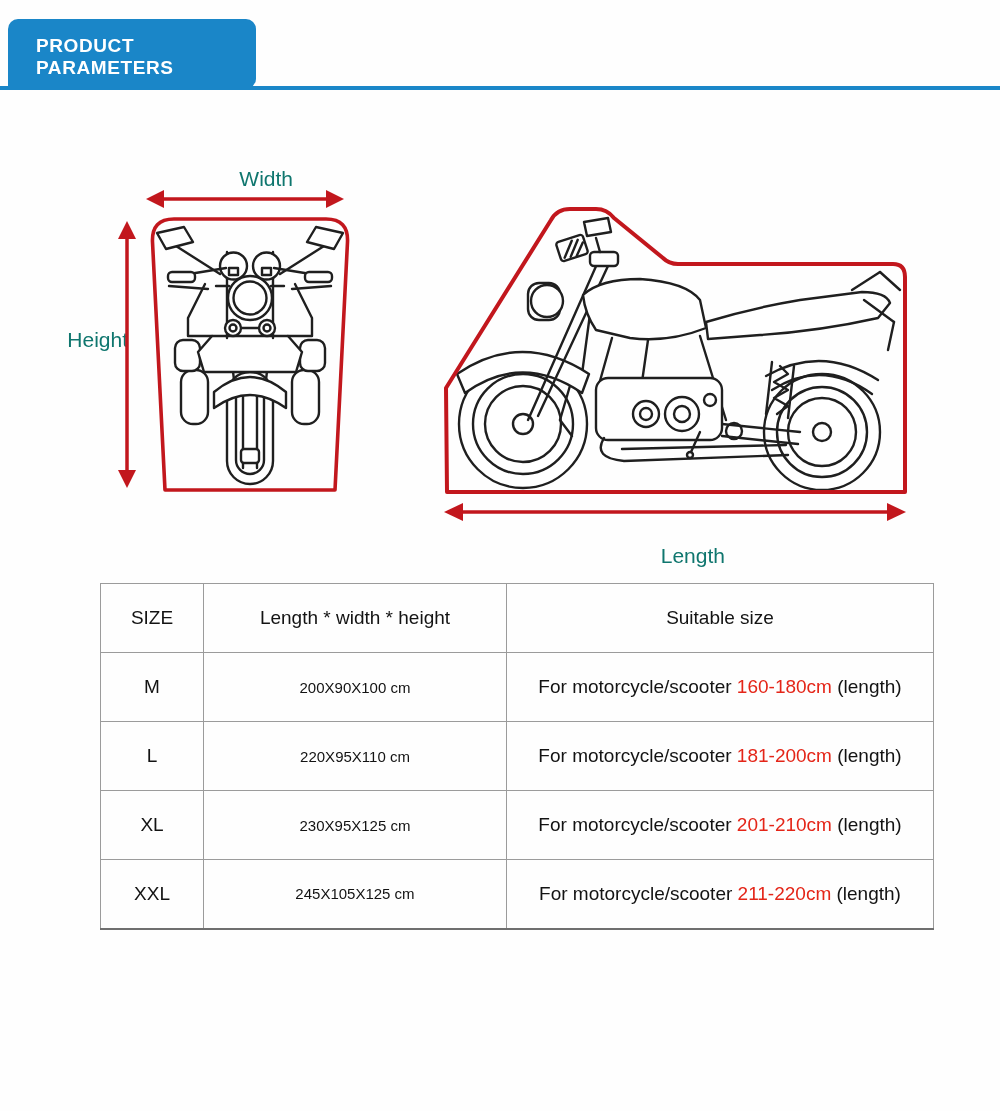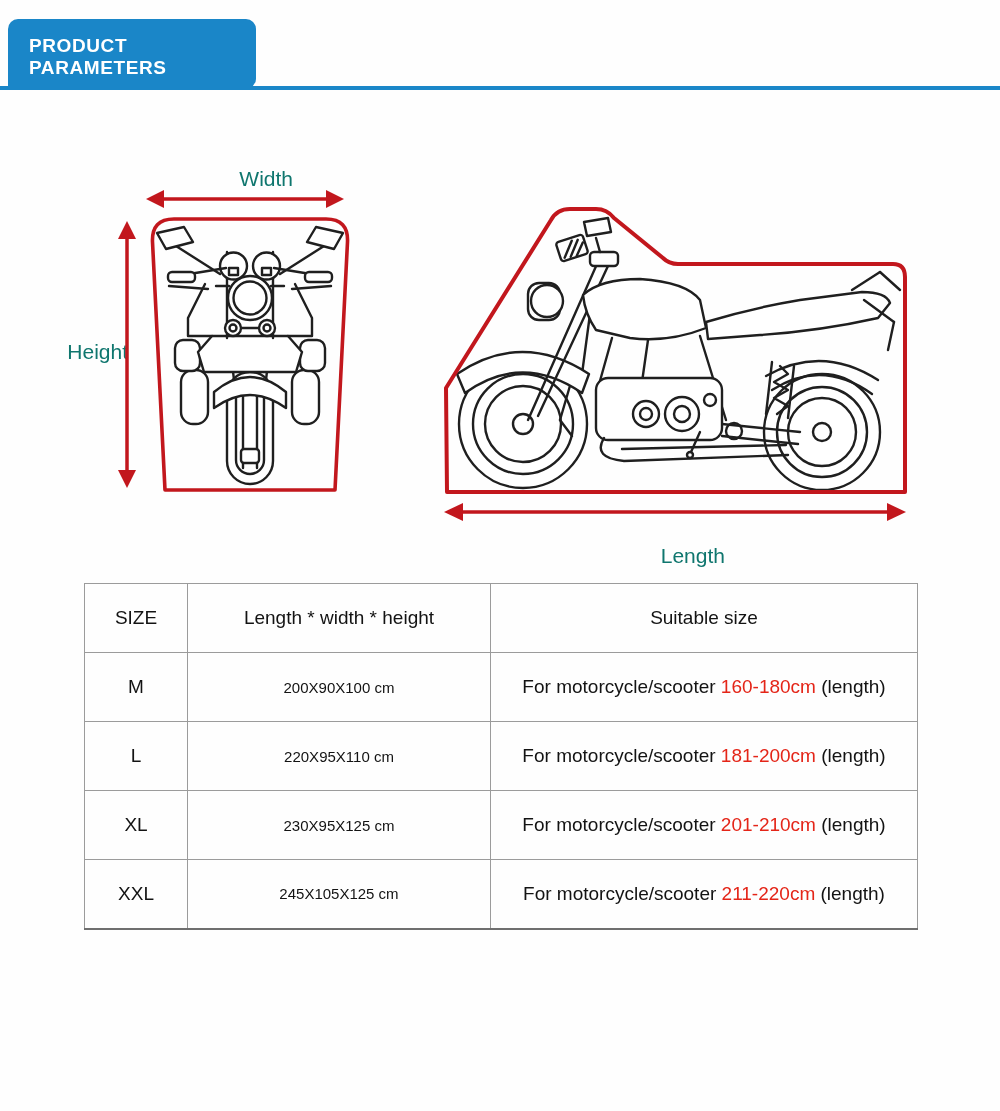--- a/index.html
+++ b/index.html
@@ -9,53 +9,53 @@
     background:#fefefe;
     font-family:"Liberation Sans", sans-serif;
     overflow:hidden;
   }
   
   .hdr-tab{
     position:absolute;left:8px;top:19px;width:248px;height:69px;
     background:var(--accent-blue,#1a86c8);
     border-radius:10px 10px 9px 0;
     display:flex;align-items:center;
-    padding-left:21px;box-sizing:border-box;
+    padding-left:28px;box-sizing:border-box;
   }
   .hdr-tab span{
     color:#ffffff;font-size:19px;font-weight:bold;letter-spacing:.6px;
     padding-top:6px;
   }
   .hdr-rule{
     position:absolute;left:0;top:86px;width:1000px;height:4px;
     background:var(--accent-blue,#1a86c8);
   }
   
   .diagram-svg{position:absolute;left:0;top:140px;}
   .dim-label{
     position:absolute;color:#0f766e;font-size:21px;text-align:right;
   }
   .lbl-width{left:198px;top:167px;width:95px;}
-  .lbl-height{left:38px;top:328px;width:90px;margin-top:12px;}
+  .lbl-height{left:38px;top:328px;width:90px;}
   .lbl-length{left:630px;top:544px;width:95px;}
   .red-line{stroke:var(--outline-red,#c2171d);fill:none;}
   .red-fill{fill:var(--outline-red,#c2171d);stroke:none;}
   .bike{stroke:#1f1f1f;stroke-width:2.4;fill:none;stroke-linecap:round;stroke-linejoin:round;}
   .bike-w{stroke:#1f1f1f;stroke-width:2.4;fill:#ffffff;stroke-linecap:round;stroke-linejoin:round;}
   
   .size-table{
     position:absolute;left:84px;top:583px;width:833px;
     border-collapse:collapse;table-layout:fixed;
     color:#131313;
   }
   .size-table th,.size-table td{
     border:1px solid #9b9b9b;height:69px;text-align:center;
     font-weight:normal;padding:0 6px;box-sizing:border-box;
   }
-  .size-table{border:1px solid #8a8a8a;border-bottom:2px solid #6f6f6f;}
+  .size-table{border:1px solid #8a8a8a;border-bottom:2px solid #6f6f6f;margin-left:16px;}
   .size-table th{font-size:19px;}
   .c-size{font-size:19px;width:103px;}
   .c-dims{font-size:15px;width:303px;}
   .c-suit{font-size:19px;width:427px;}
   .red{color:var(--text-red,#e42518);}
 </style>
 </head>
 <body>
 
 <div class="page">

